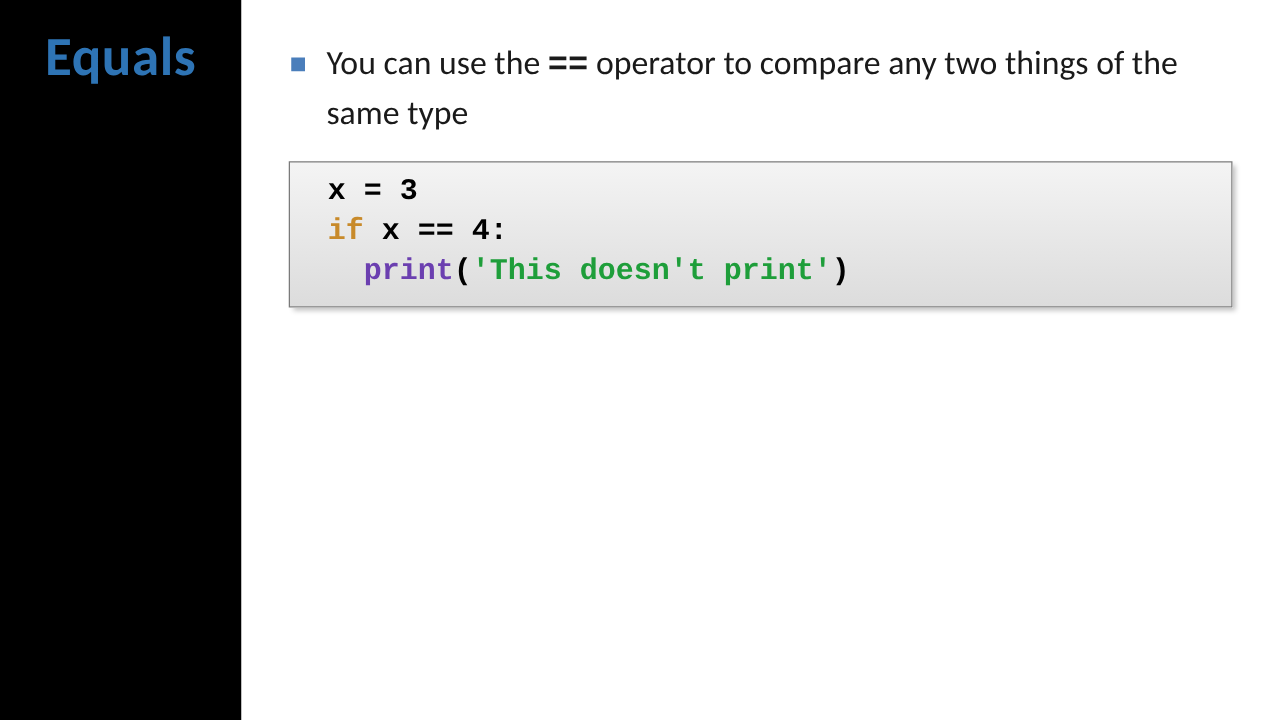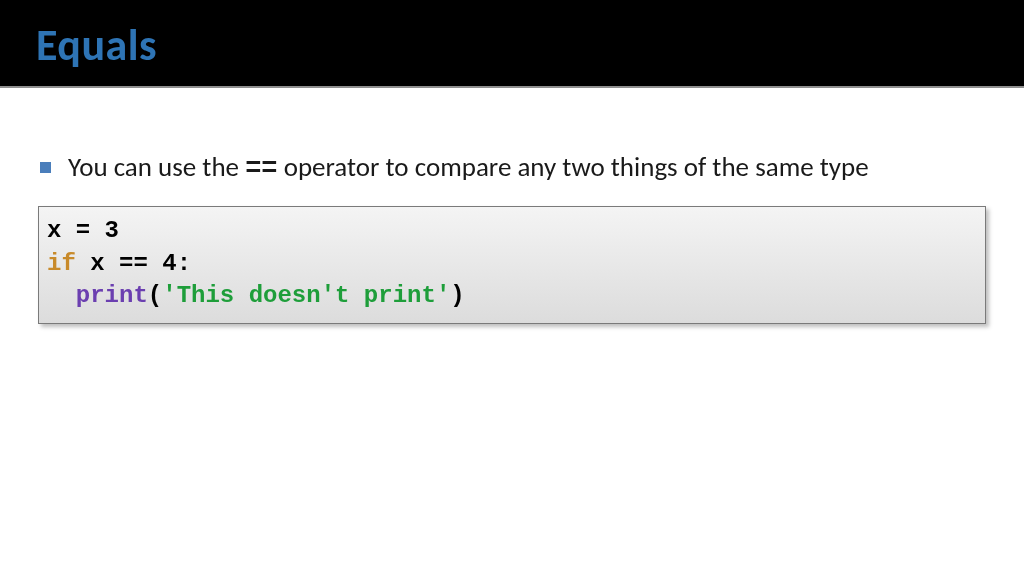--- a/index.html
+++ b/index.html
@@ -1,45 +1,44 @@
 <!DOCTYPE html>
 <html><head>
 <meta charset="utf-8">
 <style>
   * { margin:0; padding:0; box-sizing:border-box; }
   html,body { width:1024px; height:576px; font-family:"Segoe UI","Calibri",sans-serif; background:#fff; }
-  .slide { width:1024px; height:576px; display:flex; flex-direction:column; }
+  .slide { width:1024px; height:576px; display:flex; flex-direction:row; }
   .header { background:#000; padding:18px 36px 14px 36px; }
   .title  { color:#2e74b5; font-size:44px; font-weight:700; letter-spacing:0.5px; }
   .rule   { border:none; border-top:2px solid #8f8f8f; margin:0; }
   .body   { padding:32px 36px 0 36px; }
   ul.bullets { list-style:none; }
   ul.bullets > li {
     position:relative;
     padding-left:32px;
     font-size:27px;
     line-height:1.42;
     color:#1a1a1a;
     margin-bottom:4px;
-    margin-top:28px;
   }
   ul.bullets > li::before{
     content:"";
     position:absolute;
     left:4px; top:14px;
     width:11px; height:11px;
     background:#4a7ebb;
   }
   .mono { font-family:"Courier New",monospace; font-weight:700; }
   .codebox{
     margin:18px 2px 0 2px;
     border:1px solid #7a7a7a;
     background:linear-gradient(#f4f4f4,#dcdcdc);
     box-shadow:3px 3px 4px rgba(0,0,0,0.25);
-    padding:8px 14px 10px 8px;
+    padding:8px 14px 10px 30px;
     font-family:"Courier New",monospace;
     font-weight:700;
     font-size:24px;
     line-height:1.35;
     color:#000;
     white-space:pre;
   }
   .kw  { color:#c88a2a; }   
   .fn  { color:#6b3fb0; }   
   .str { color:#1e9e3a; }   

